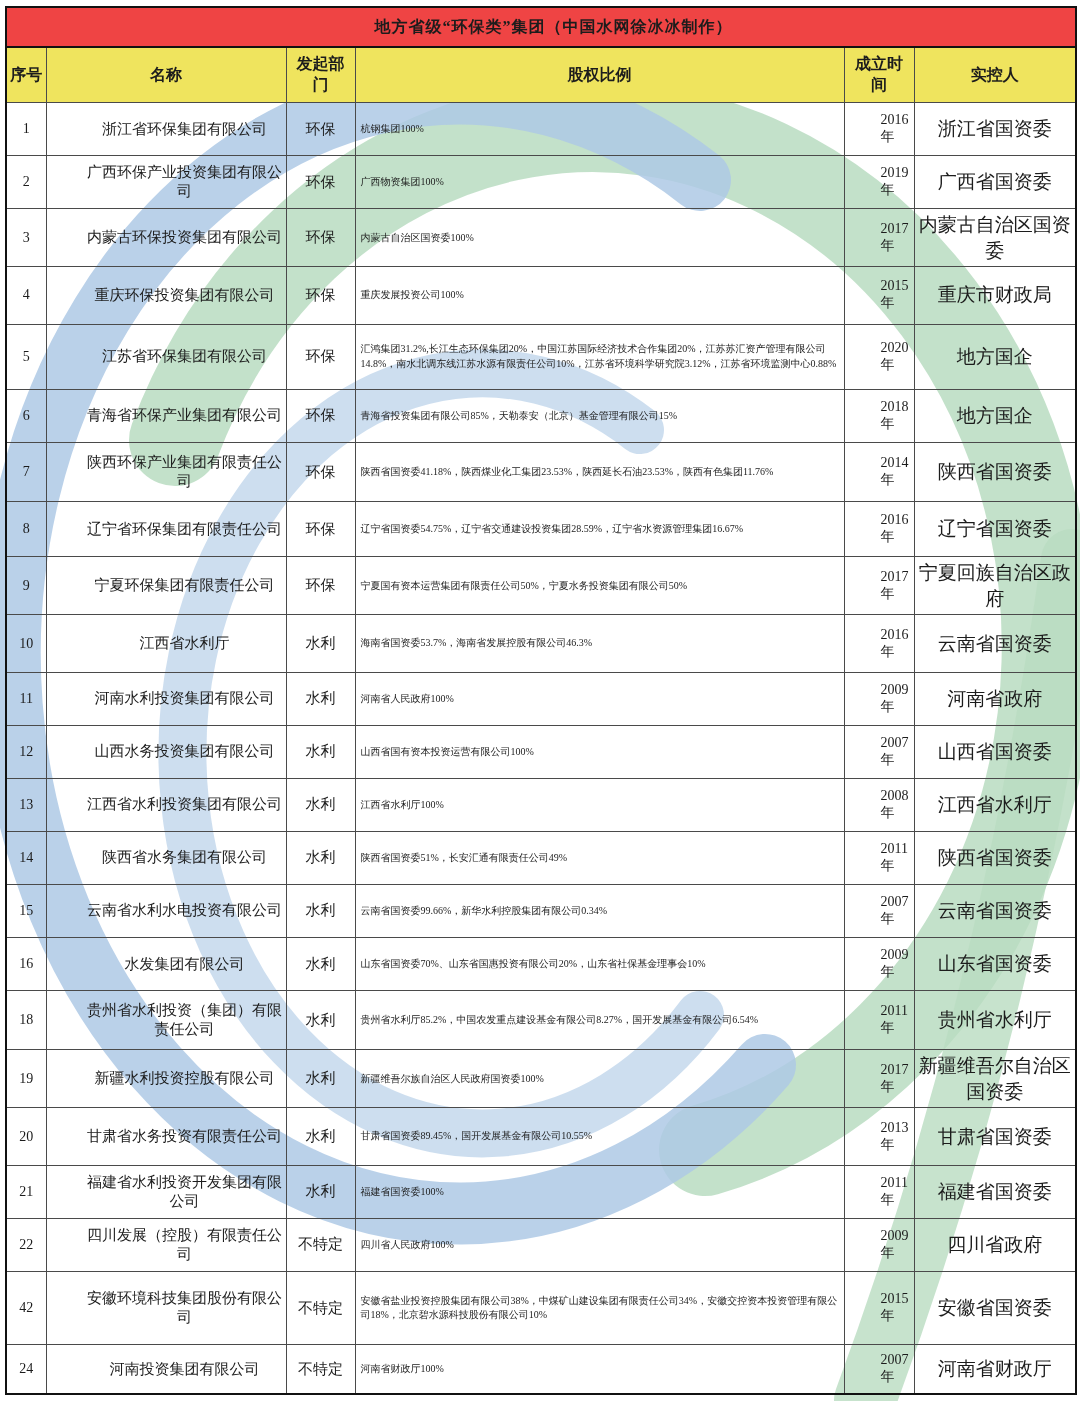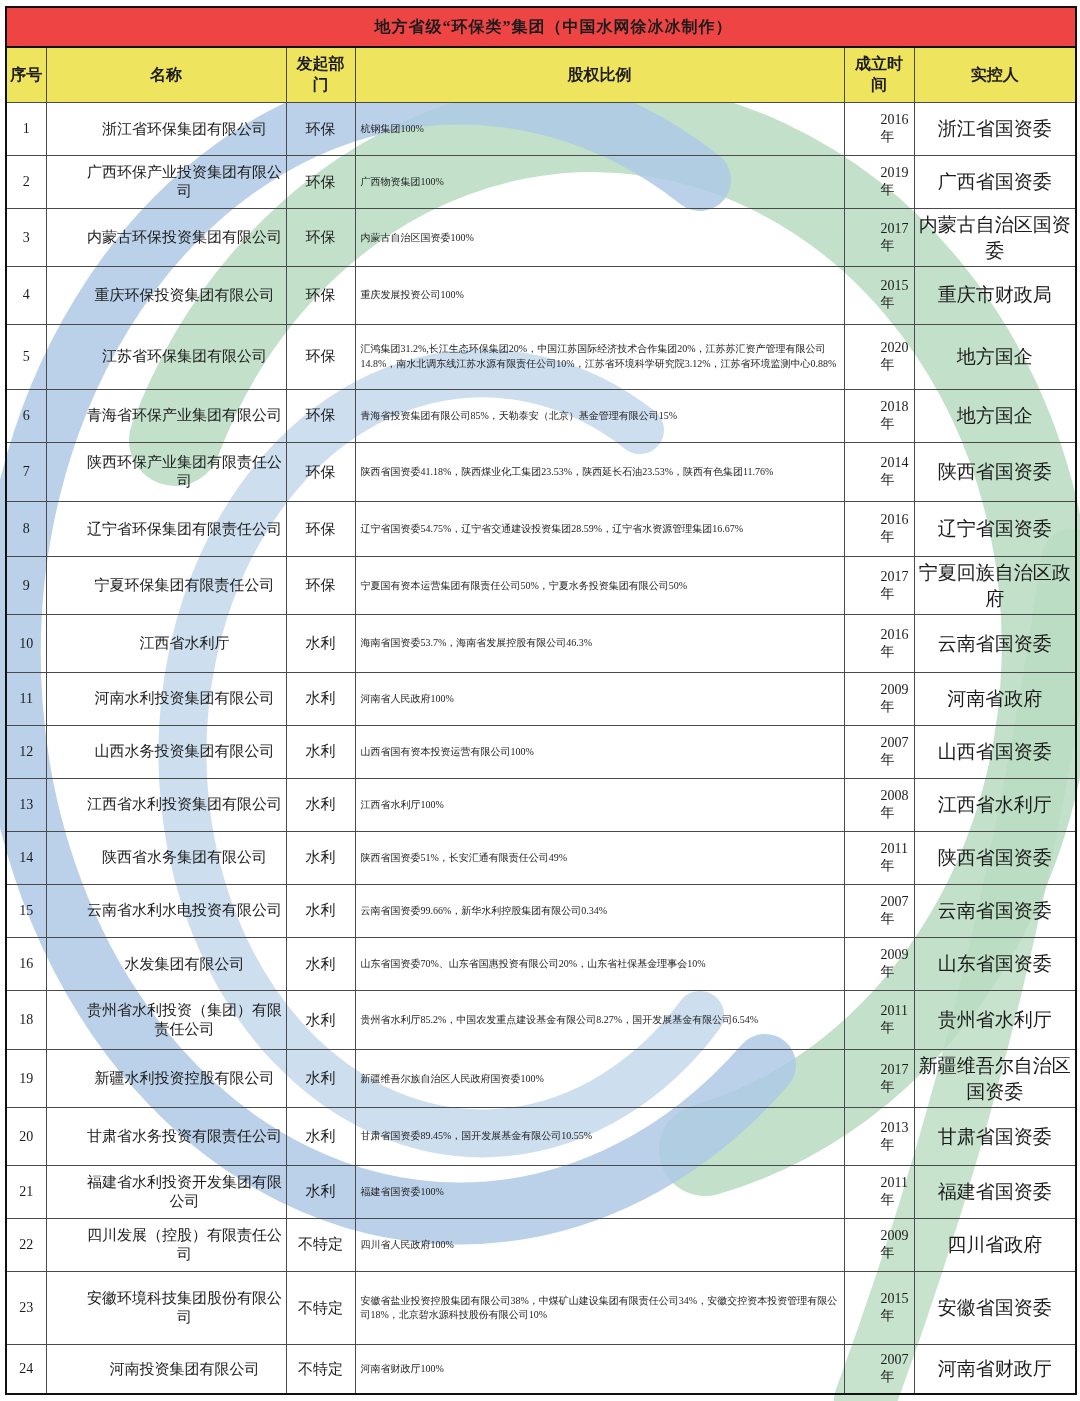--- a/index.html
+++ b/index.html
@@ -257,21 +257,21 @@
         </tr>
         <tr style="height: 52px;">
           <td class="c-no">22</td>
           <td class="c-name">四川发展（控股）有限责任公司</td>
           <td class="c-dept">不特定</td>
           <td class="c-equity">四川省人民政府100%</td>
           <td class="c-year">2009年</td>
           <td class="c-ctrl">四川省政府</td>
         </tr>
         <tr style="height: 72px;">
-          <td class="c-no">23</td>
+          <td class="c-no">42</td>
           <td class="c-name">安徽环境科技集团股份有限公司</td>
           <td class="c-dept">不特定</td>
           <td class="c-equity">安徽省盐业投资控股集团有限公司38%，中煤矿山建设集团有限责任公司34%，安徽交控资本投资管理有限公司18%，北京碧水源科技股份有限公司10%</td>
           <td class="c-year">2015年</td>
           <td class="c-ctrl">安徽省国资委</td>
         </tr>
         <tr style="height: 48px;">
           <td class="c-no">24</td>
           <td class="c-name">河南投资集团有限公司</td>
           <td class="c-dept">不特定</td>

